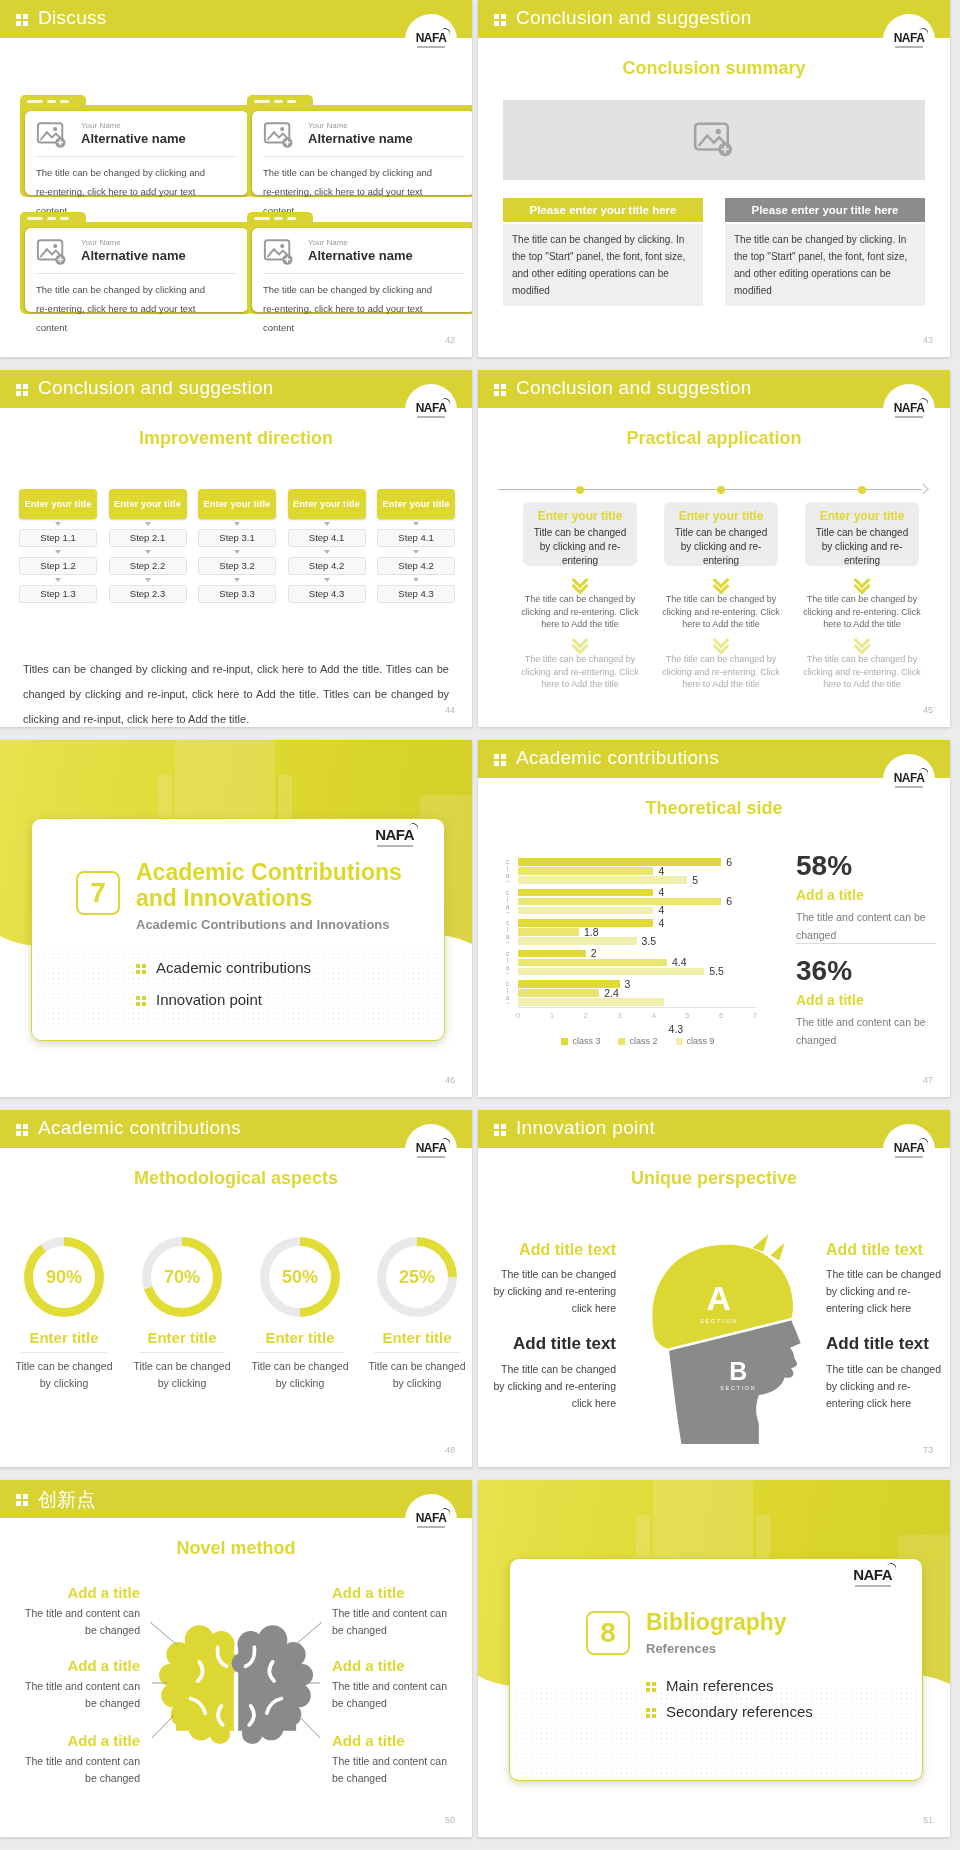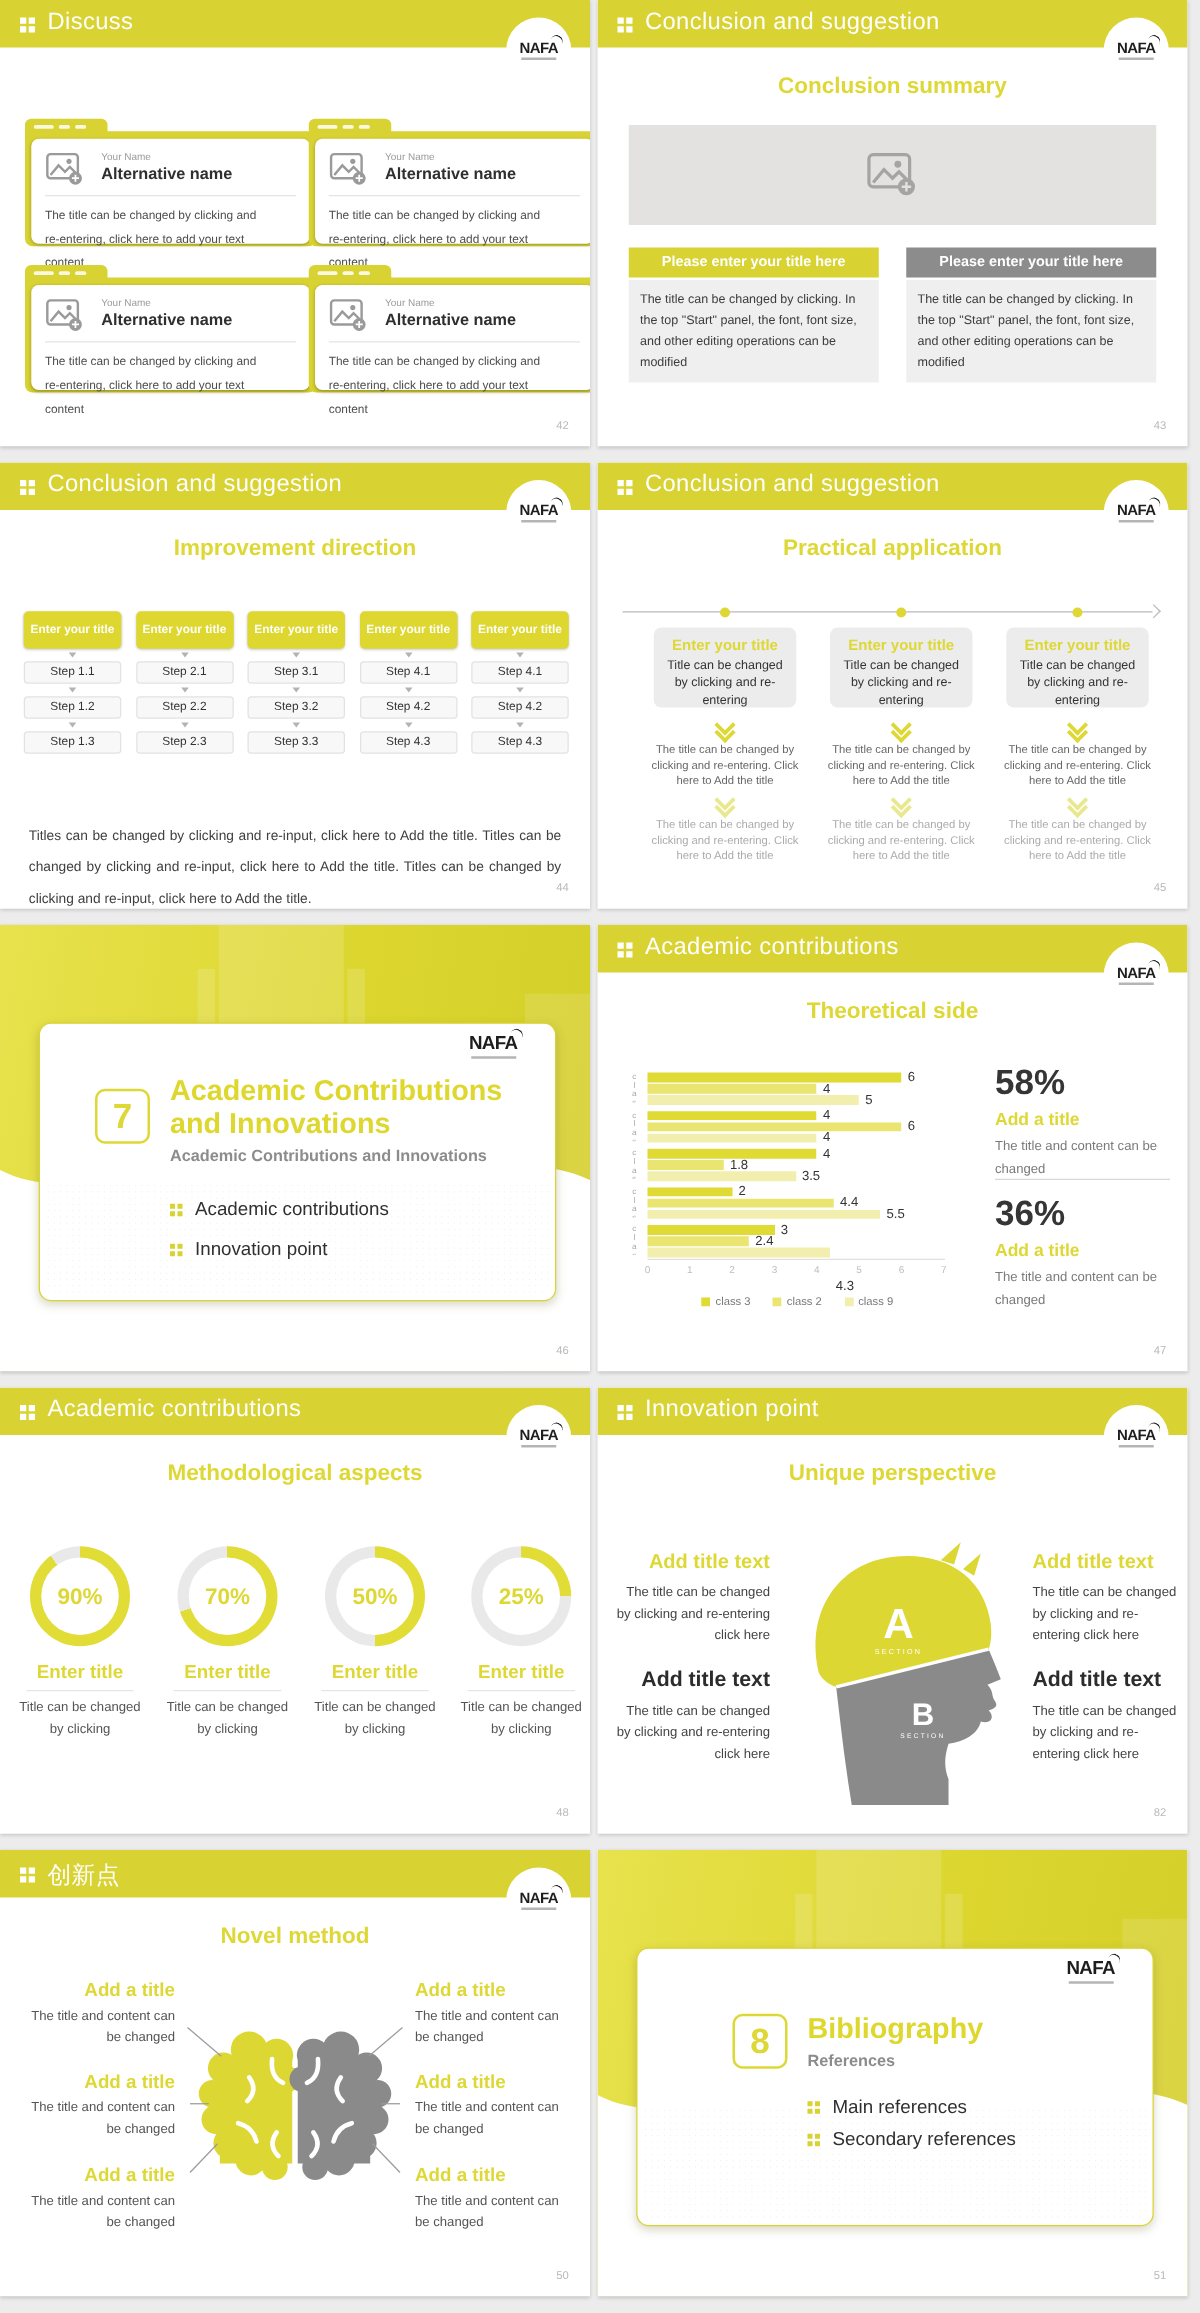--- a/index.html
+++ b/index.html
@@ -624,21 +624,21 @@
       <div class="ib">The title can be changed by clicking and re-entering click here</div>
     </div>
     <div class="inn-item inn-r" style="top:131px">
       <div class="it">Add title text</div>
       <div class="ib">The title can be changed by clicking and re-entering click here</div>
     </div>
     <div class="inn-item inn-r dark" style="top:224px">
       <div class="it">Add title text</div>
       <div class="ib">The title can be changed by clicking and re-entering click here</div>
     </div>
-    <span class="pg">82</span>
+    <span class="pg">73</span>
   </div>
 
   <div class="slide" id="s8">
     <div class="band">
       <span class="sq4">
           <i></i>
           <i></i>
           <i></i>
           <i></i>
         </span>

